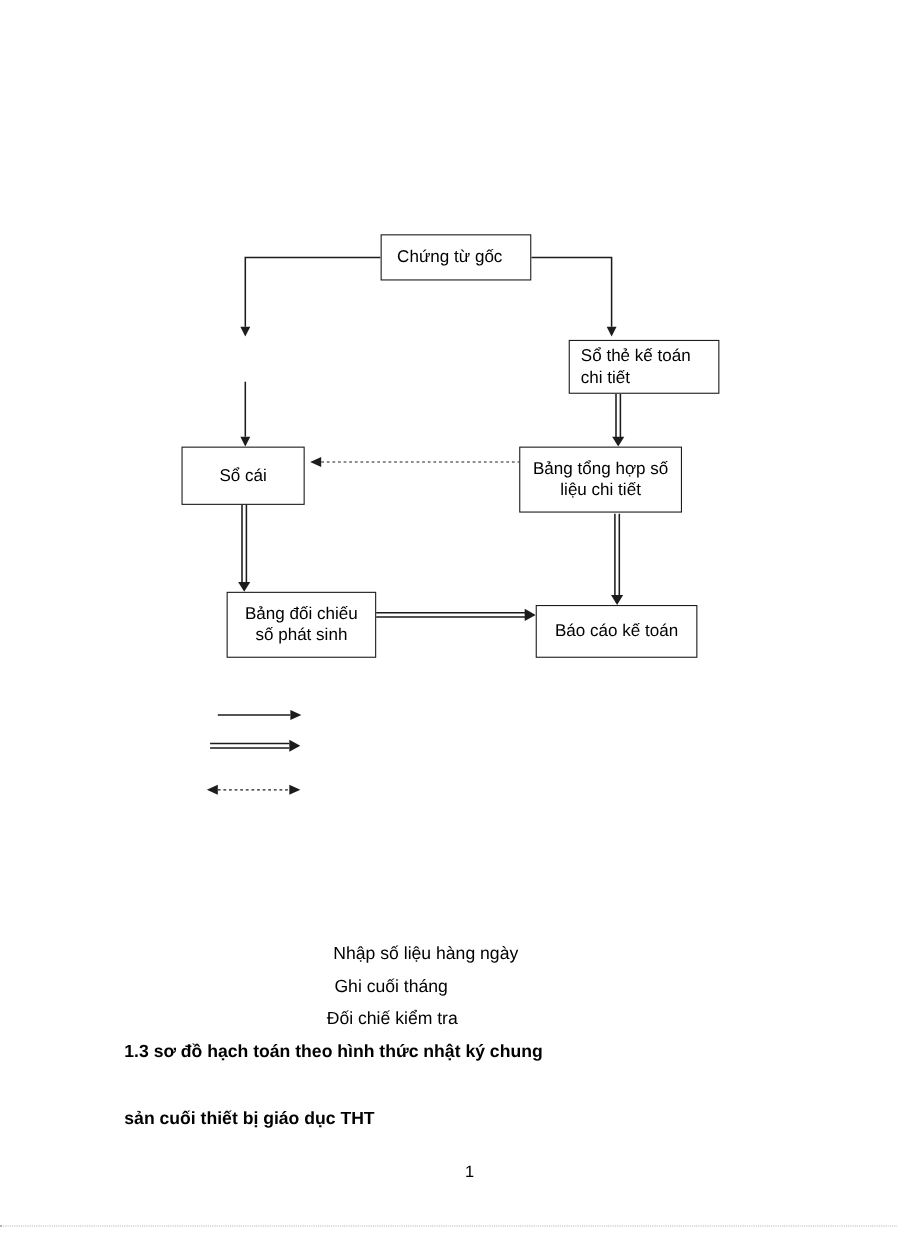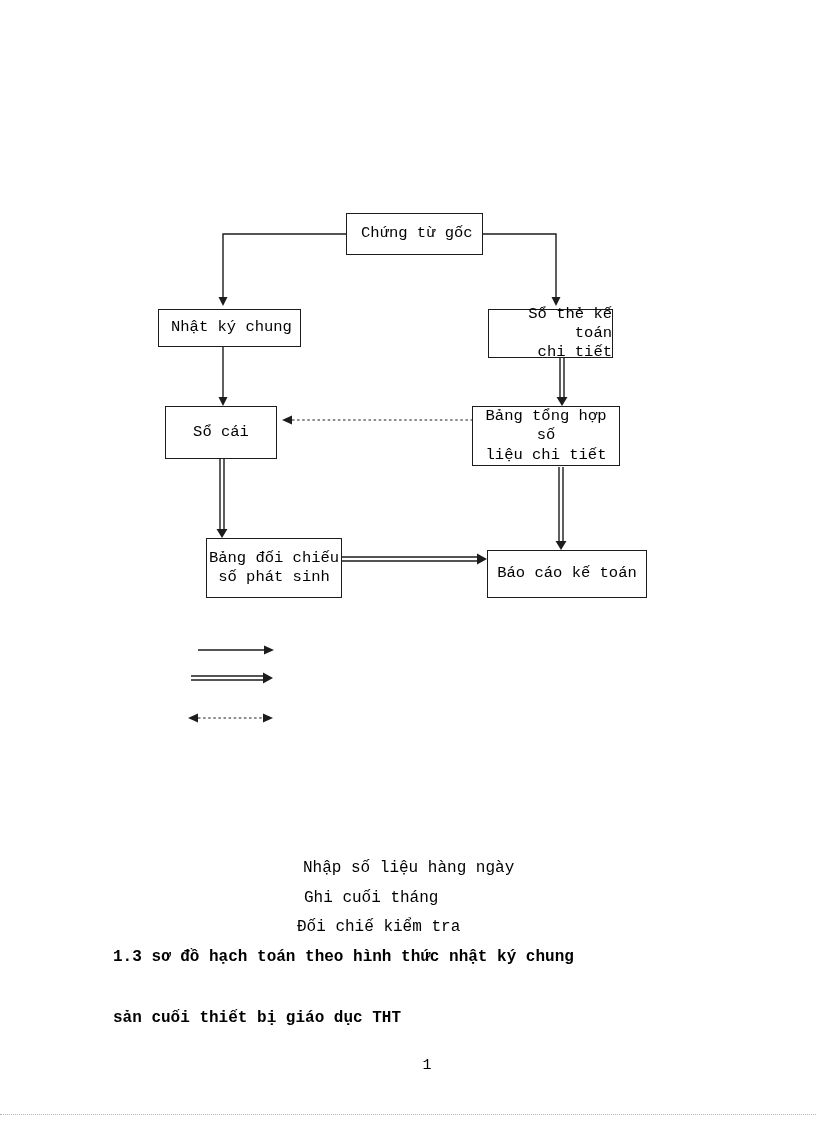--- a/index.html
+++ b/index.html
@@ -1,18 +1,18 @@
 <!DOCTYPE html>
 <html><head>
 <meta charset="utf-8">
 <style>
   html,body { margin:0; padding:0; background:#ffffff; }
   .page {
     position:relative; width:816px; height:1123px; background:#ffffff;
-    font-family:Liberation Mono, monospace; color:#000;
+    font-family:Liberation Sans, sans-serif; color:#000;
     overflow:hidden;
   }
   .overlay { position:absolute; left:0; top:0; pointer-events:none; }
   .ln   { stroke:#1c1c1c; stroke-width:1.4; fill:none; }
   .dash { stroke:#1c1c1c; stroke-width:1.1; fill:none; stroke-dasharray:2.5 2.6; }
   .ah   { fill:#1c1c1c; stroke:none; }
   .dbox {
     position:absolute; box-sizing:border-box; border:1.5px solid #1c1c1c;
     display:flex; align-items:center; font-size:15.5px; line-height:1.24;
     background:#ffffff;
@@ -82,44 +82,41 @@
       <path class="dash" d="M198,718 H263"></path>
       <polygon class="ah" points="198,713.5 198,722.5 188,718"></polygon>
       <polygon class="ah" points="263,713.5 263,722.5 273,718"></polygon>
     </g>
   </svg>
 
   <div class="dbox left" style="left:346px;top:213px;width:137px;height:42px;padding-left:14px;">
     <span class="lbl">Chứng từ gốc</span>
   </div>
 
-  <div class="dbox left" style="left:158px;top:309px;width:143px;height:38px;padding-left:12px;">
-    <span class="lbl">Nhật ký chung</span>
-  </div>
 
-  <div class="dbox left" style="left:488px;top:309px;width:125px;height:49px;padding-left:10px;text-align:right;">
+  <div class="dbox left" style="left:517px;top:309px;width:137px;height:49px;padding-left:10px;">
     <span class="lbl">Sổ thẻ kế toán
 chi tiết</span>
   </div>
 
   <div class="dbox center" style="left:165px;top:406px;width:112px;height:53px;">
     <span class="lbl">Sổ cái</span>
   </div>
 
   <div class="dbox center" style="left:472px;top:406px;width:148px;height:60px;">
     <span class="lbl">Bảng tổng hợp số
 liệu  chi tiết</span>
   </div>
 
   <div class="dbox center" style="left:182px;top:538px;width:136px;height:60px;margin-left:24px;">
     <span class="lbl">Bảng đối chiếu
 số phát sinh</span>
   </div>
 
-  <div class="dbox center" style="left:487px;top:550px;width:160px;height:48px;">
+  <div class="dbox center" style="left:487px;top:550px;width:147px;height:48px;">
     <span class="lbl">Báo cáo kế toán</span>
   </div>
 
   <div class="txt" style="left:303px;top:858px;">Nhập  số liệu hàng ngày</div>
   <div class="txt" style="left:304px;top:888px;">Ghi cuối tháng</div>
   <div class="txt" style="left:297px;top:917px;">Đối chiế kiểm tra</div>
 
   <div class="txt bold" style="left:113px;top:947px;">1.3 sơ đồ hạch toán theo hình thức nhật ký chung</div>
 
 

